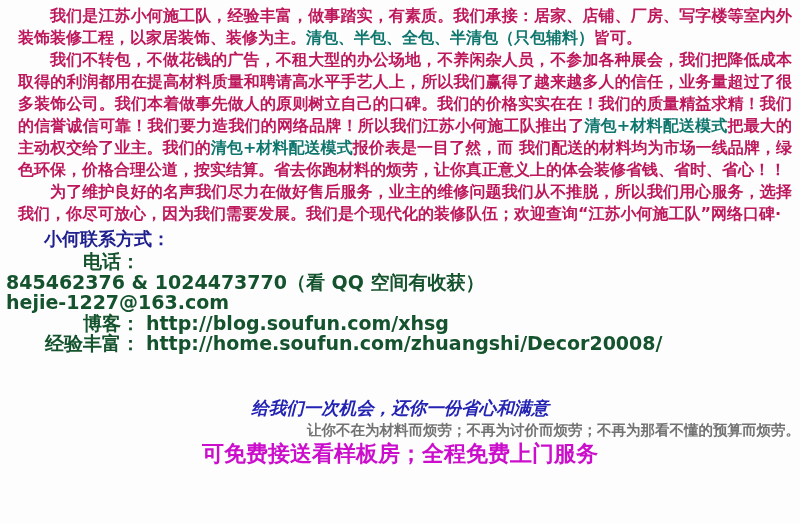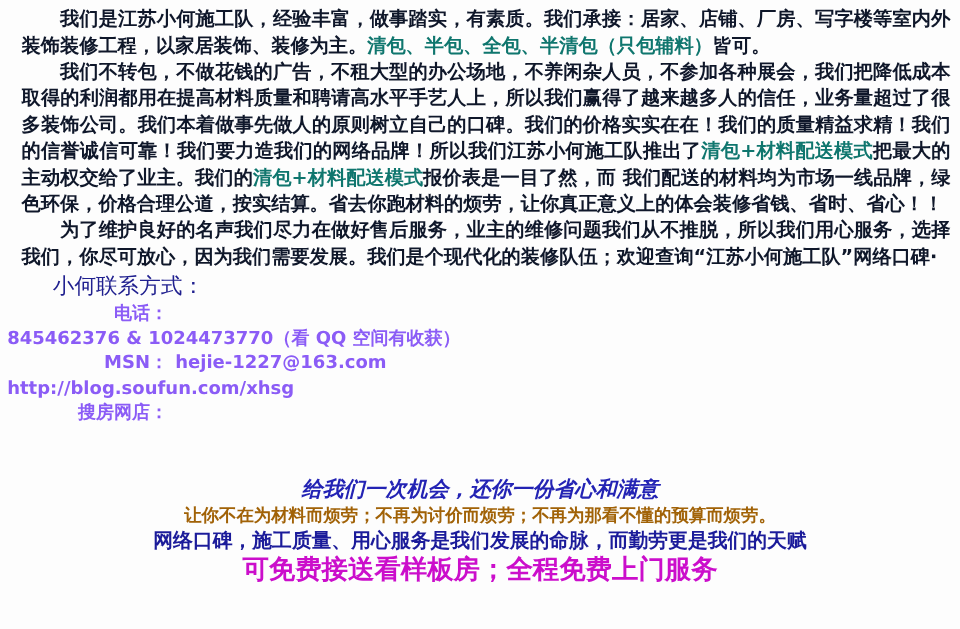--- a/index.html
+++ b/index.html
@@ -25,62 +25,63 @@
     padding: 0 8px 0 18px;
     font-size: 16px;
     line-height: 22px;
     font-weight: 600;
     text-align: justify;
   }
   .para {
     margin: 0;
     text-indent: 2em;
   }
-  .seg-black  { color: #0f172a; }
+  .seg-black  { color: #be185d; }
   .seg-blue   { color: #0f766e; }
   .seg-magenta{ color: #c2279e; }
   
   .contact { margin-top: 2px; }
   .contact-heading {
     color: #20208f;
-    font-weight: normal;
+    font-weight: bold;
     font-size: 18px;
     padding-left: 44px;
     line-height: 24px;
   }
   .contact-row {
     display: flex;
     align-items: flex-start;
     line-height: 20.5px;
-    font-size: 15px;
+    font-size: 19px;
     font-weight: bold;
-    color: #8b5cf6;
+    color: #14532d;
   }
   .contact-label {
     width: 140px;
     text-align: right;
     flex: 0 0 140px;
   }
   .contact-value { padding-left: 6px; white-space: nowrap; }
   .contact-value.underline { }
   
   .footer { margin-top: 3px; text-align: center; }
   .slogan1 {
     color: #2323b4;
     font-weight: bold;
     font-style: italic;
     font-size: 17.5px;
     line-height: 23px;
     margin-top: 43px;
   }
   .slogan2 {
-    color: #a16207;
+    color: #737373;
     font-weight: bold;
     font-size: 14.5px;
     line-height: 20px;
+    text-align: right;
   }
   .slogan3 {
     color: #1b1b9a;
     font-weight: bold;
     font-size: 16.5px;
     line-height: 22px;
   }
   .slogan4 {
     color: #cb0ecb;
     font-weight: bold;
@@ -102,32 +103,32 @@
   <div class="contact">
     <div class="contact-heading">小何联系方式：</div>
     <div id="contact-list">
         <div class="contact-row">
           <span class="contact-label">电话：</span>
         </div>
         <div class="contact-row">
           <span class="contact-value">845462376  &amp;  1024473770（看 QQ 空间有收获）</span>
         </div>
         <div class="contact-row">
-          <span class="contact-label">MSN：</span>
           <span class="contact-value underline">hejie-1227@163.com</span>
         </div>
         <div class="contact-row">
+          <span class="contact-label">博客：</span>
           <span class="contact-value underline">http://blog.soufun.com/xhsg</span>
         </div>
         <div class="contact-row">
-          <span class="contact-label">搜房网店：</span>
+          <span class="contact-label">经验丰富：</span>
+          <span class="contact-value underline">http://home.soufun.com/zhuangshi/Decor20008/</span>
         </div>
       </div>
   </div>
 
   <div class="footer">
     <div class="slogan1">给我们一次机会，还你一份省心和满意</div>
     <div class="slogan2">让你不在为材料而烦劳；不再为讨价而烦劳；不再为那看不懂的预算而烦劳。</div>
-    <div class="slogan3">网络口碑，施工质量、用心服务是我们发展的命脉，而勤劳更是我们的天赋</div>
     <div class="slogan4">可免费接送看样板房；全程免费上门服务</div>
   </div>
 
 </div>
 
 </body></html>

